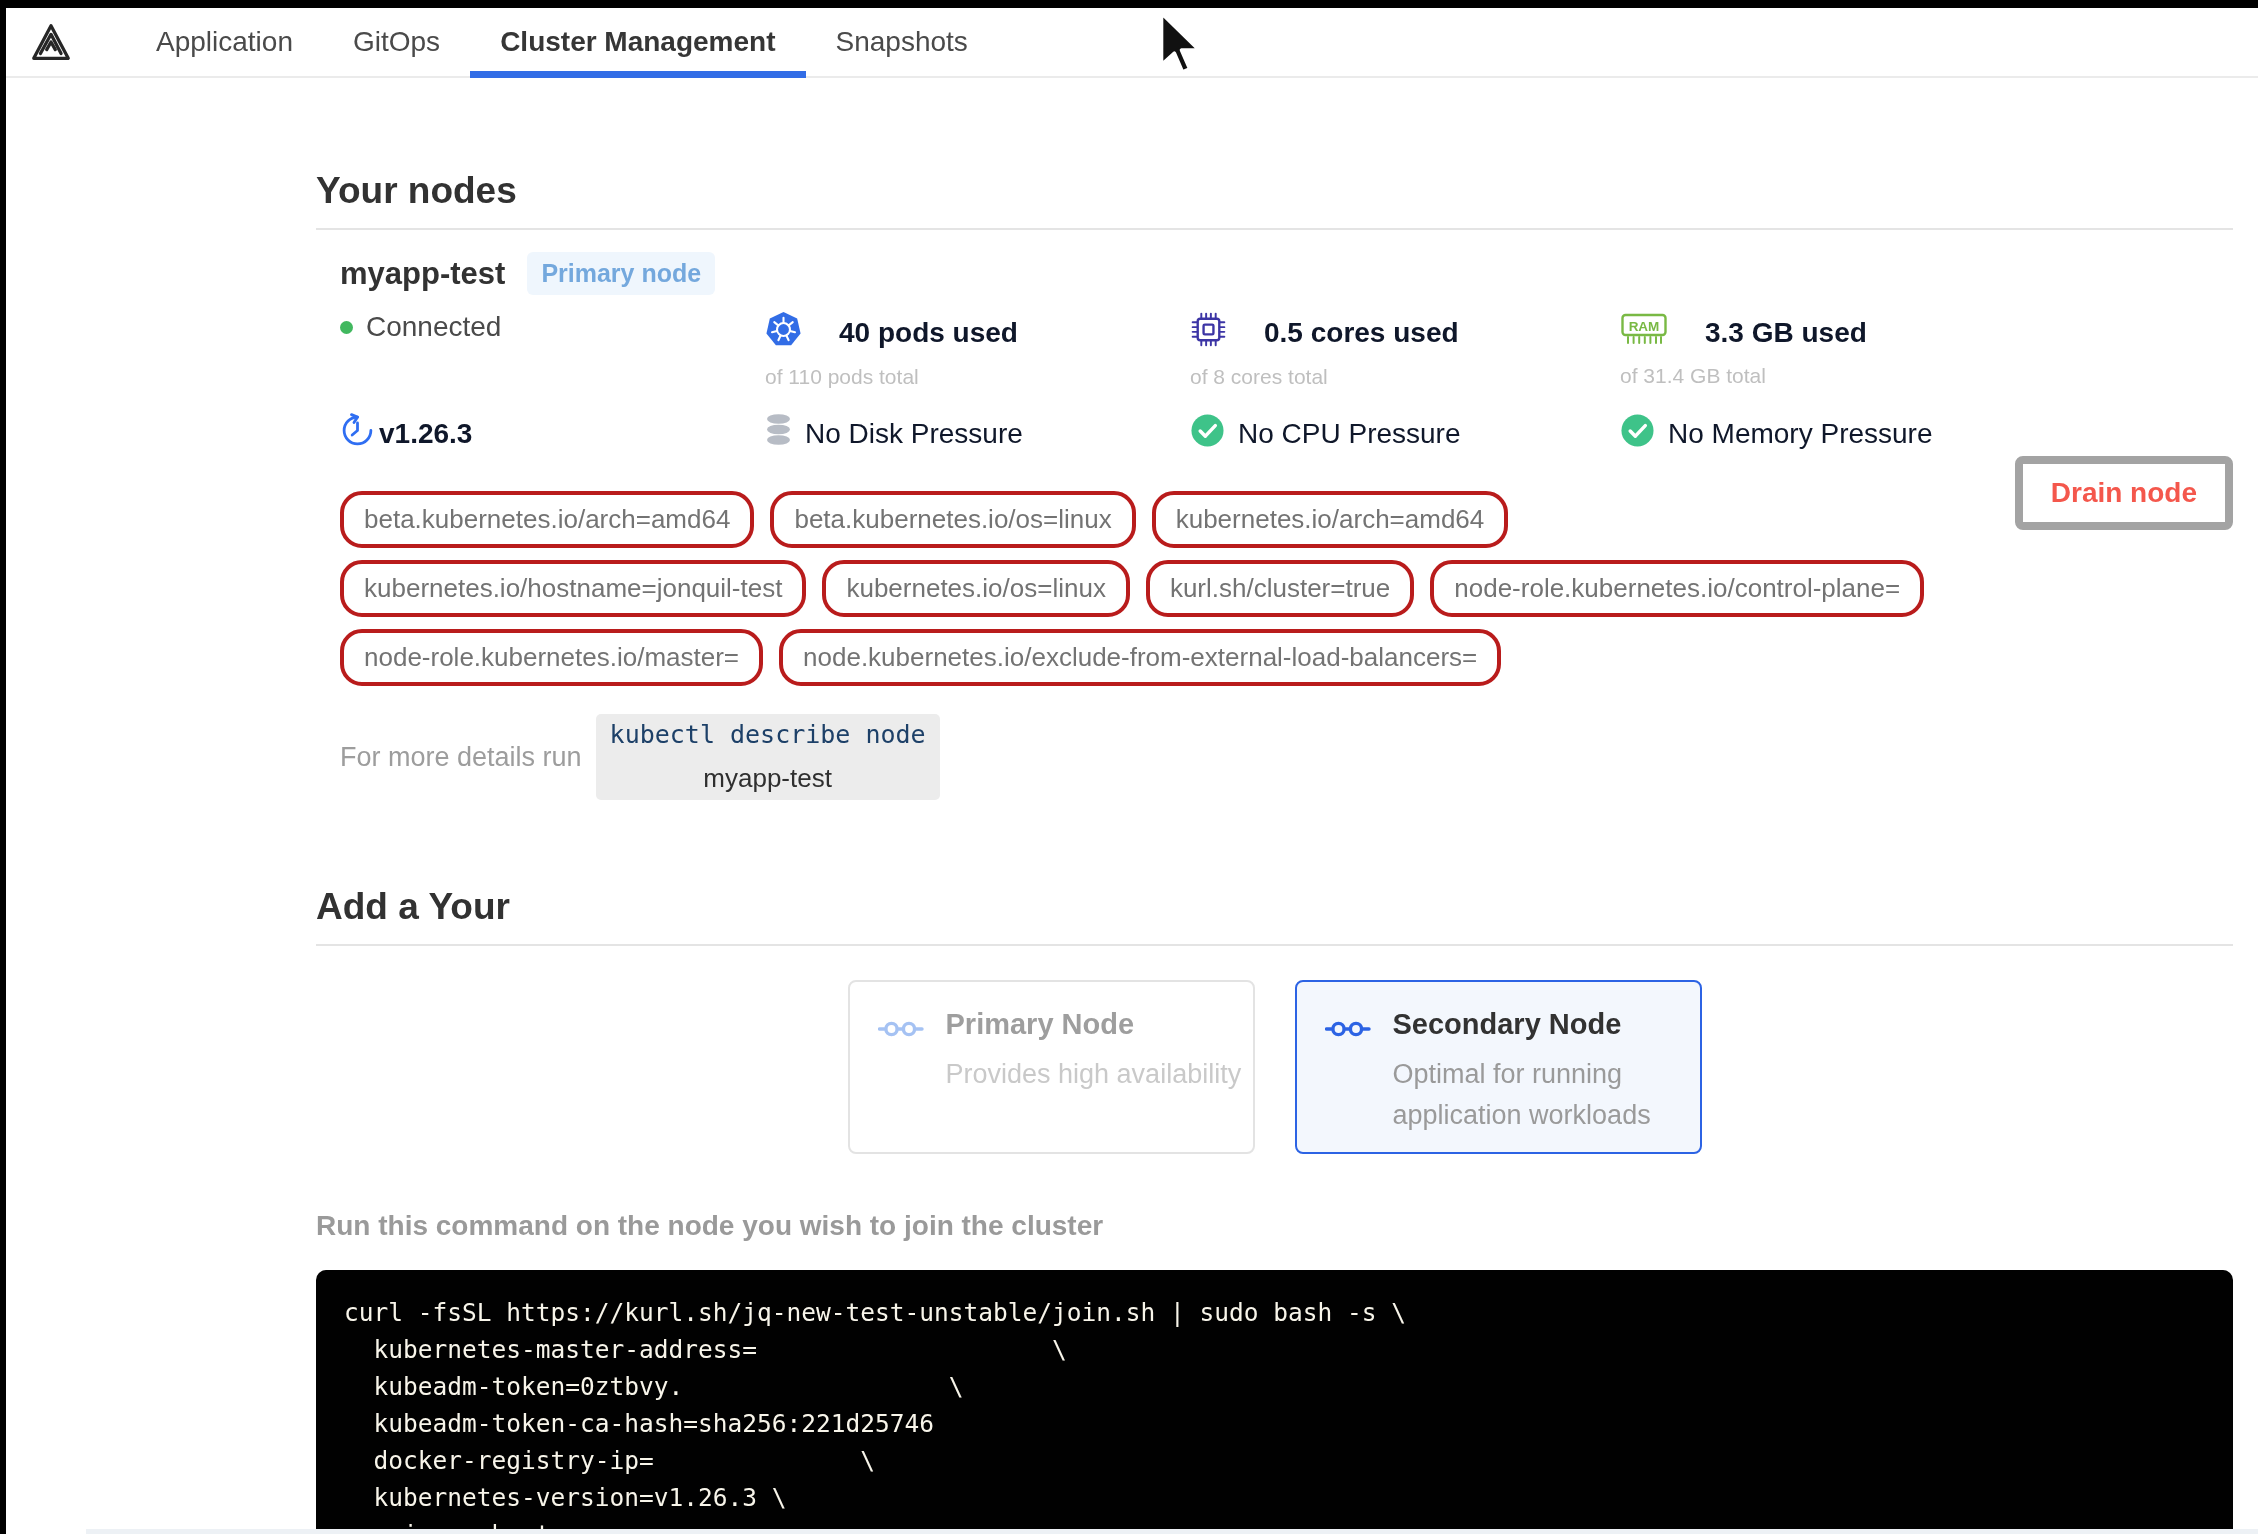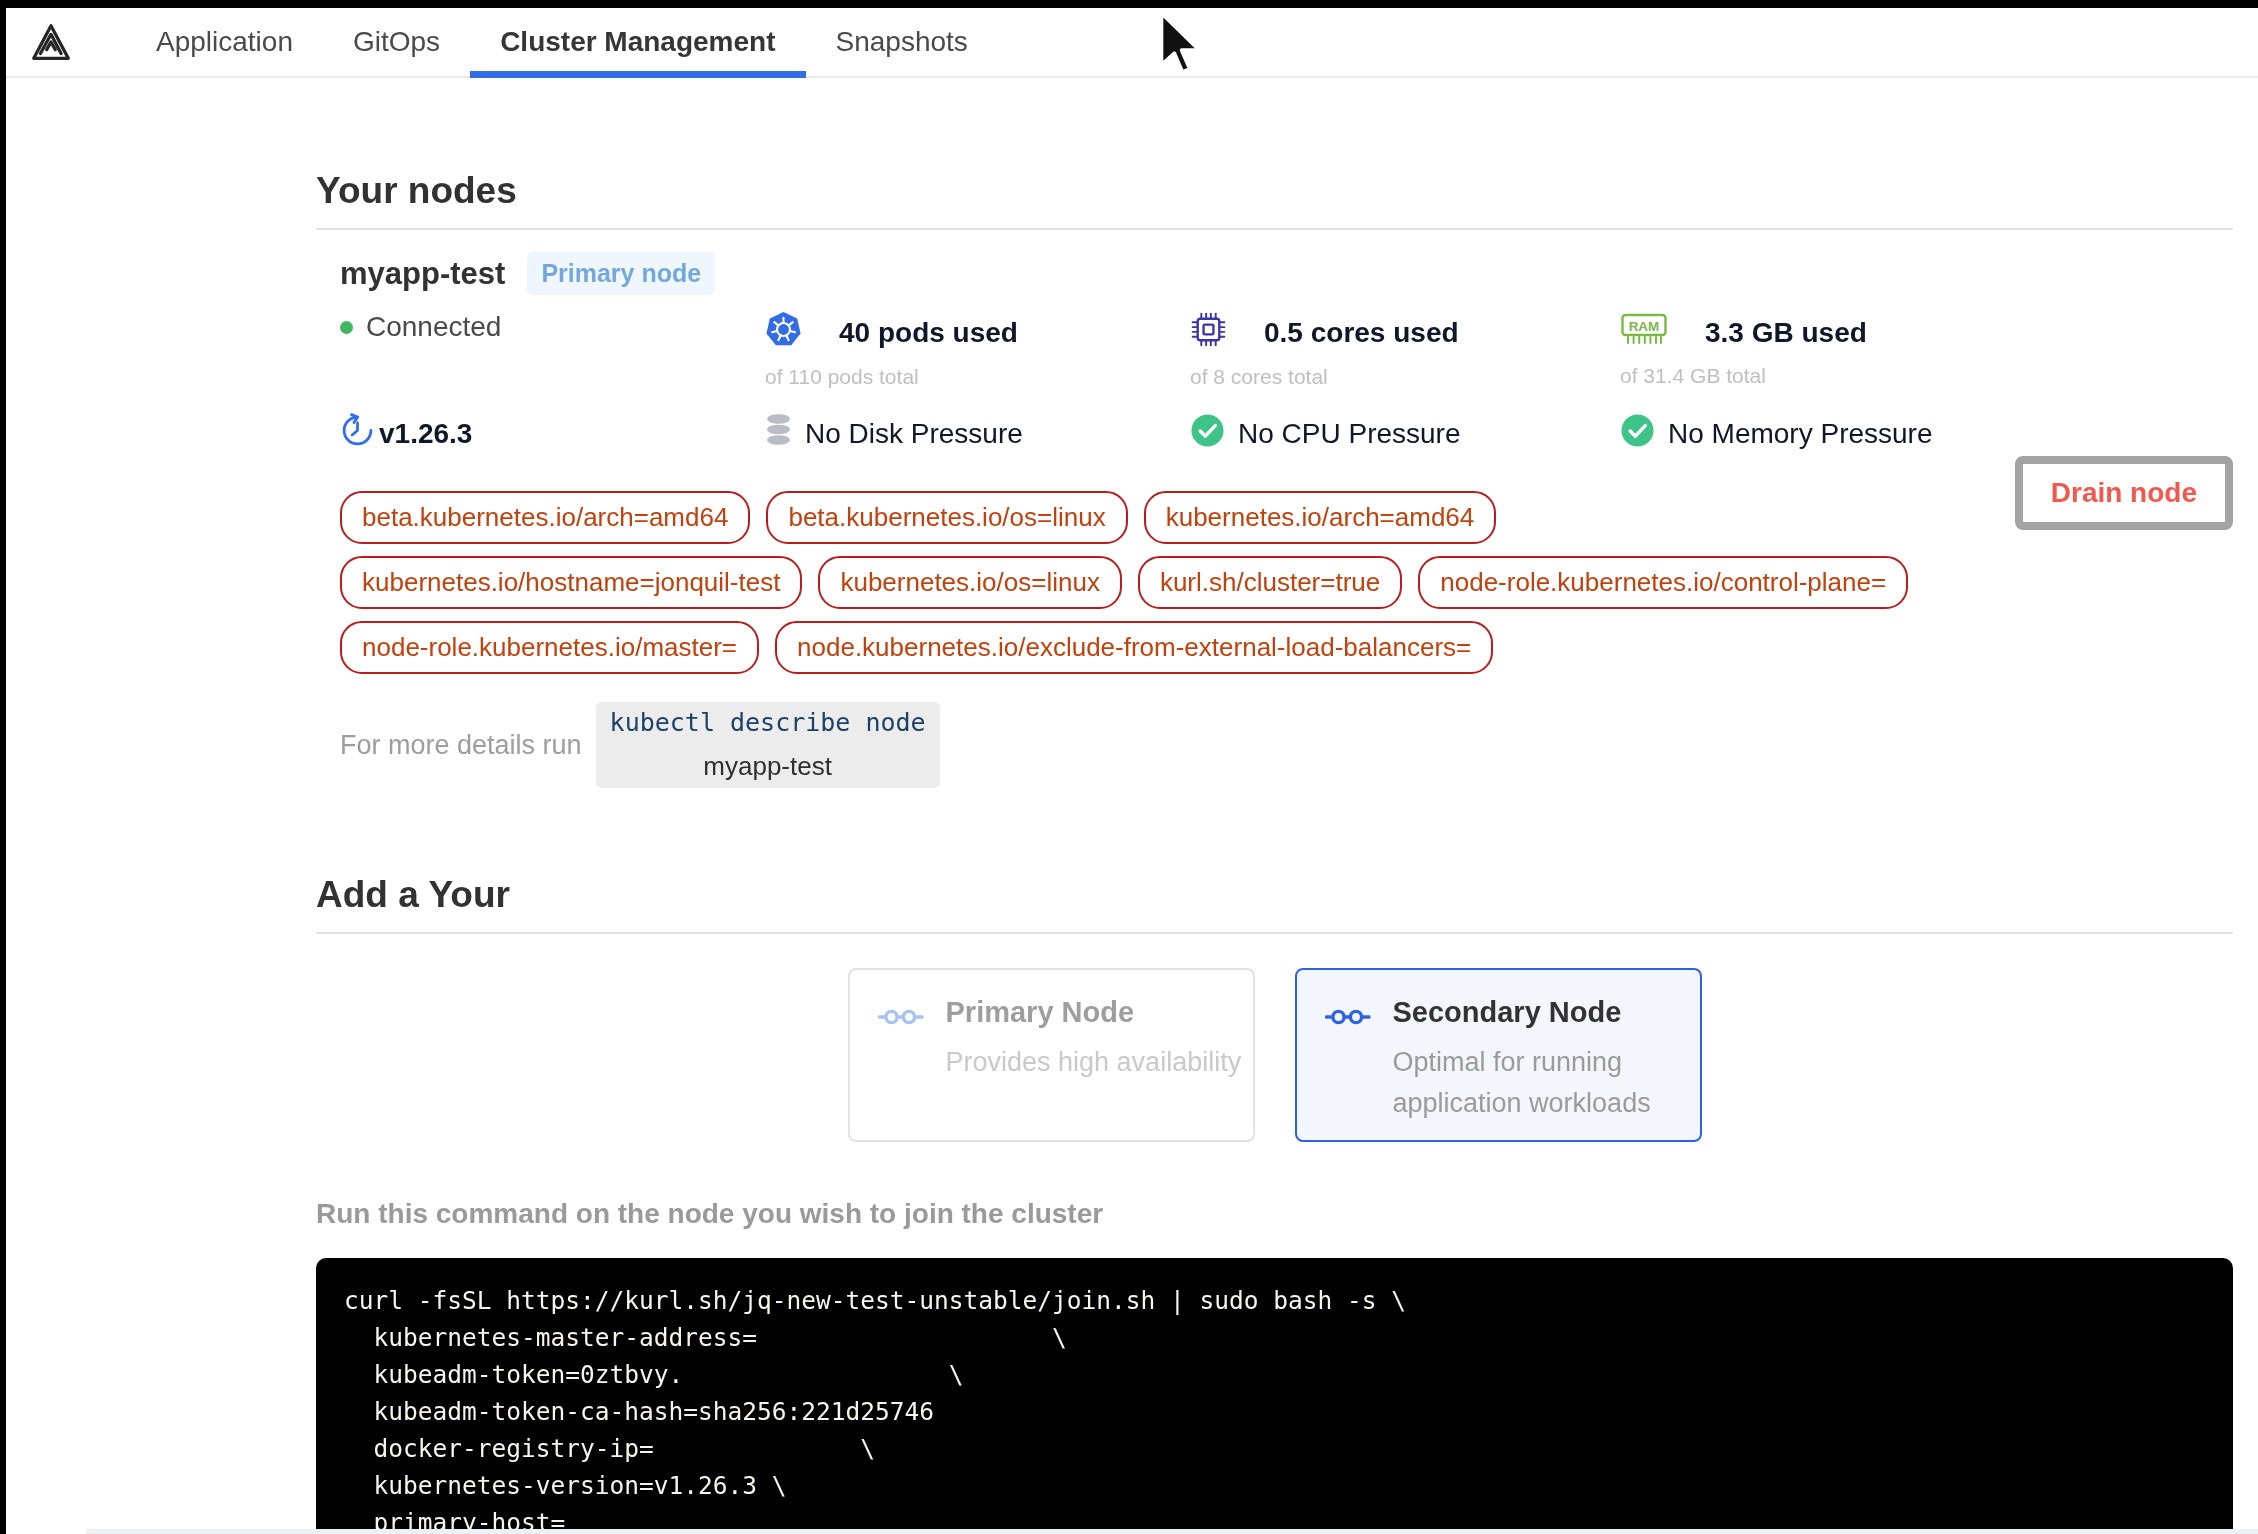--- a/index.html
+++ b/index.html
@@ -34,21 +34,21 @@
   .cond-grid  { margin-top:24px; }
   .stat-line, .cond-cell, .status-line { display:flex; align-items:center; gap:13px;text-align:center; }
   .stat-line { font-size:28px; font-weight:600; color:#0f172a;gap:37px; }
   .stat-total { font-size:21px; color:#bfbfbf; margin-top:10px; }
   .status-line { font-size:28px; color:#4a4a4a; }
   .status-dot { width:13px; height:13px; border-radius:50%; background:#41b85f; }
   .cond-cell { font-size:28px; font-weight:500; color:#0f172a; }
   .cond-cell.version { gap:4px; font-weight:600; }
 
   .labels { display:flex; flex-wrap:wrap; gap:12px 16px; margin-top:36px; max-width:1620px; }
-  .label-pill { border:2px solid #b91c1c; color:#c2410c; border-radius:22px; padding:9px 20px; font-size:26px; font-weight:500; white-space:nowrap;text-align:center; }
+  .label-pill { border:4px solid #b91c1c; color:#737373; border-radius:22px; padding:9px 20px; font-size:26px; font-weight:500; white-space:nowrap;text-align:center; }
 
   .details-line { margin-top:28px; font-size:27px; color:#9d9d9d; display:flex; align-items:center; gap:14px; }
   .code-chip { background:#ececec; border-radius:5px; padding:6px 14px; display:inline-flex; align-items:center; gap:14px;flex-direction:column; }
   .code-chip .mono { font-family:"DejaVu Sans Mono", monospace; font-size:25px; color:#1d4068; }
   .code-chip .plain { font-size:26px; color:#2f2f2f; }
 
   .drain-btn { position:absolute; top:204px; right:0; background:#fff; border:8px solid #a3a3a3; color:#f4574c;
     font-size:28px; font-weight:700; border-radius:8px; padding:13px 28px; cursor:pointer; font-family:inherit; }
 
   .title-add-node { margin-top:86px; }

